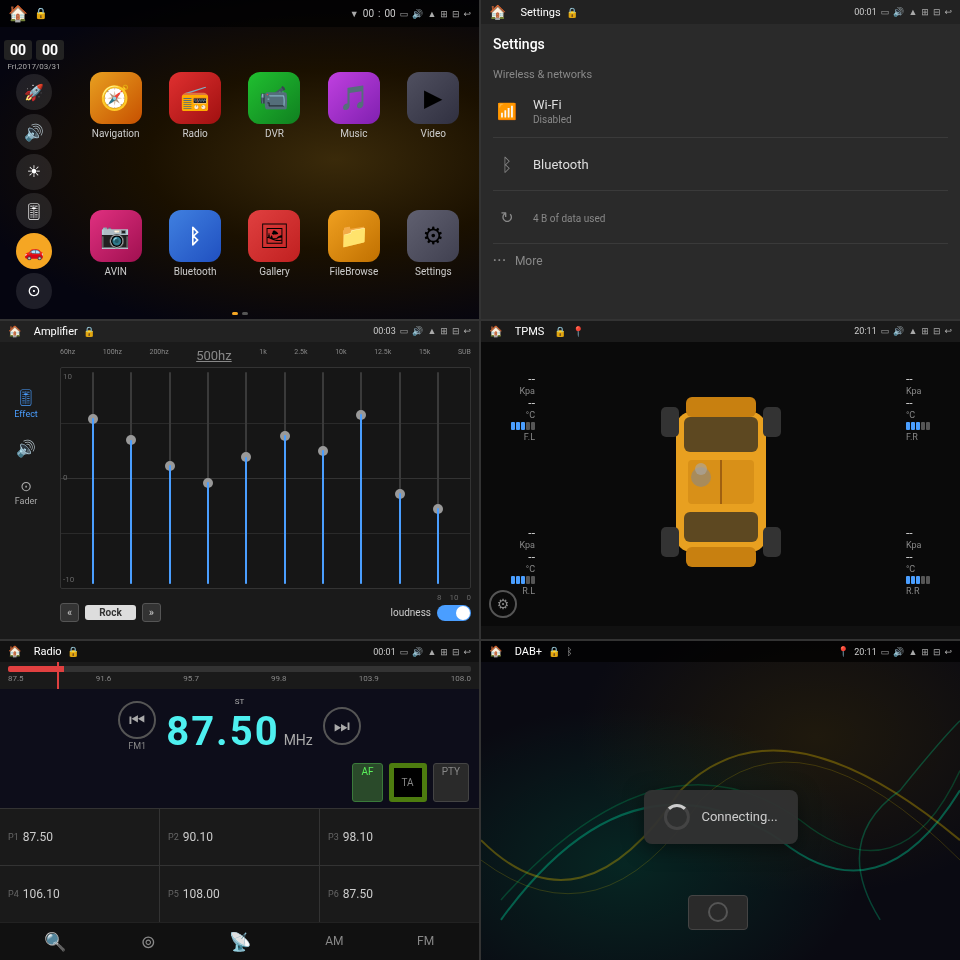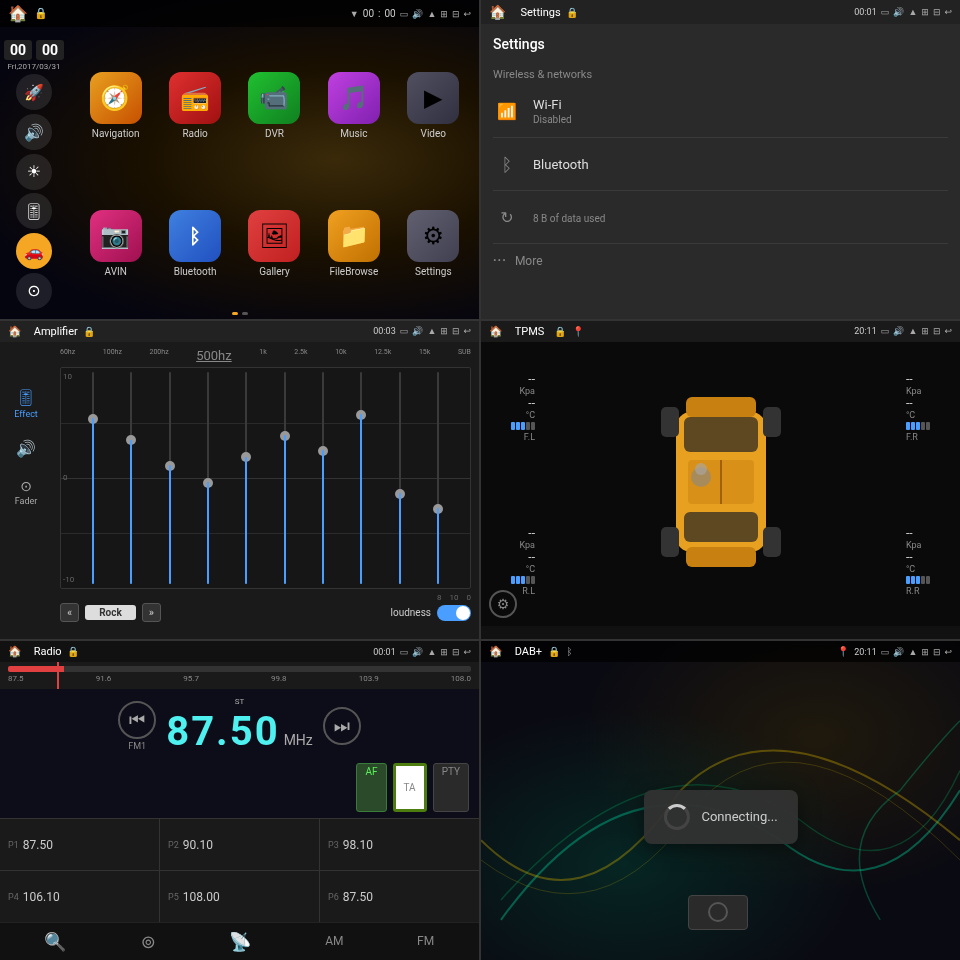--- a/index.html
+++ b/index.html
@@ -189,21 +189,21 @@
       </div>
       <div class="settings-item">
         <div class="settings-item-icon" style="font-size:18px;">ᛒ</div>
         <div class="settings-item-text">
           <div class="settings-item-name">Bluetooth</div>
         </div>
       </div>
       <div class="settings-item">
         <div class="settings-item-icon" style="font-size:16px;">↻</div>
         <div class="settings-item-text">
-          <div class="settings-item-sub">8 B of data used</div>
+          <div class="settings-item-sub">4 B of data used</div>
         </div>
       </div>
       <div class="settings-more">
         <span style="font-weight:bold;letter-spacing:1px;">···</span>
         <span>More</span>
       </div>
     </div>
   </div>
 
   <div class="panel panel-eq" style="position:relative;">
@@ -494,21 +494,21 @@
       </div>
       <div style="display:flex;flex-direction:column;align-items:center;gap:2px;">
         <div style="width:38px;height:38px;border-radius:50%;border:2px solid #555;display:flex;align-items:center;justify-content:center;cursor:pointer;">
           <span style="color:#aaa;font-size:18px;">⏭</span>
         </div>
       </div>
     </div>
 
     <div style="display:flex;justify-content:flex-end;gap:6px;padding:0 10px 6px;">
       <div style="background:#2a4a2a;border:1px solid #3a7a3a;border-radius:3px;padding:2px 8px;font-size:10px;color:#5af05a;cursor:pointer;">AF</div>
-      <div style="background:#ffffff;border:3px solid #4d7c0f;border-radius:3px;padding:16px 8px;font-size:10px;color:#888;cursor:pointer;">TA</div>
+      <div style="background:#000000;border:5px solid #4d7c0f;border-radius:3px;padding:9px 8px;font-size:10px;color:#888;cursor:pointer;">TA</div>
       <div style="background:#2a2a2a;border:1px solid #444;border-radius:3px;padding:2px 8px;font-size:10px;color:#888;cursor:pointer;">PTY</div>
     </div>
 
     <div style="display:grid;grid-template-columns:repeat(3,1fr);gap:1px;background:#333;border-top:1px solid #333;flex:1;">
       <div style="background:#1a1a1a;padding:8px 8px;display:flex;align-items:center;gap:4px;">
         <span style="font-size:9px;color:#666;">P1</span>
         <span style="font-size:12px;color:#ccc;">87.50</span>
       </div>
       <div style="background:#1a1a1a;padding:8px 8px;display:flex;align-items:center;gap:4px;">
         <span style="font-size:9px;color:#666;">P2</span>

